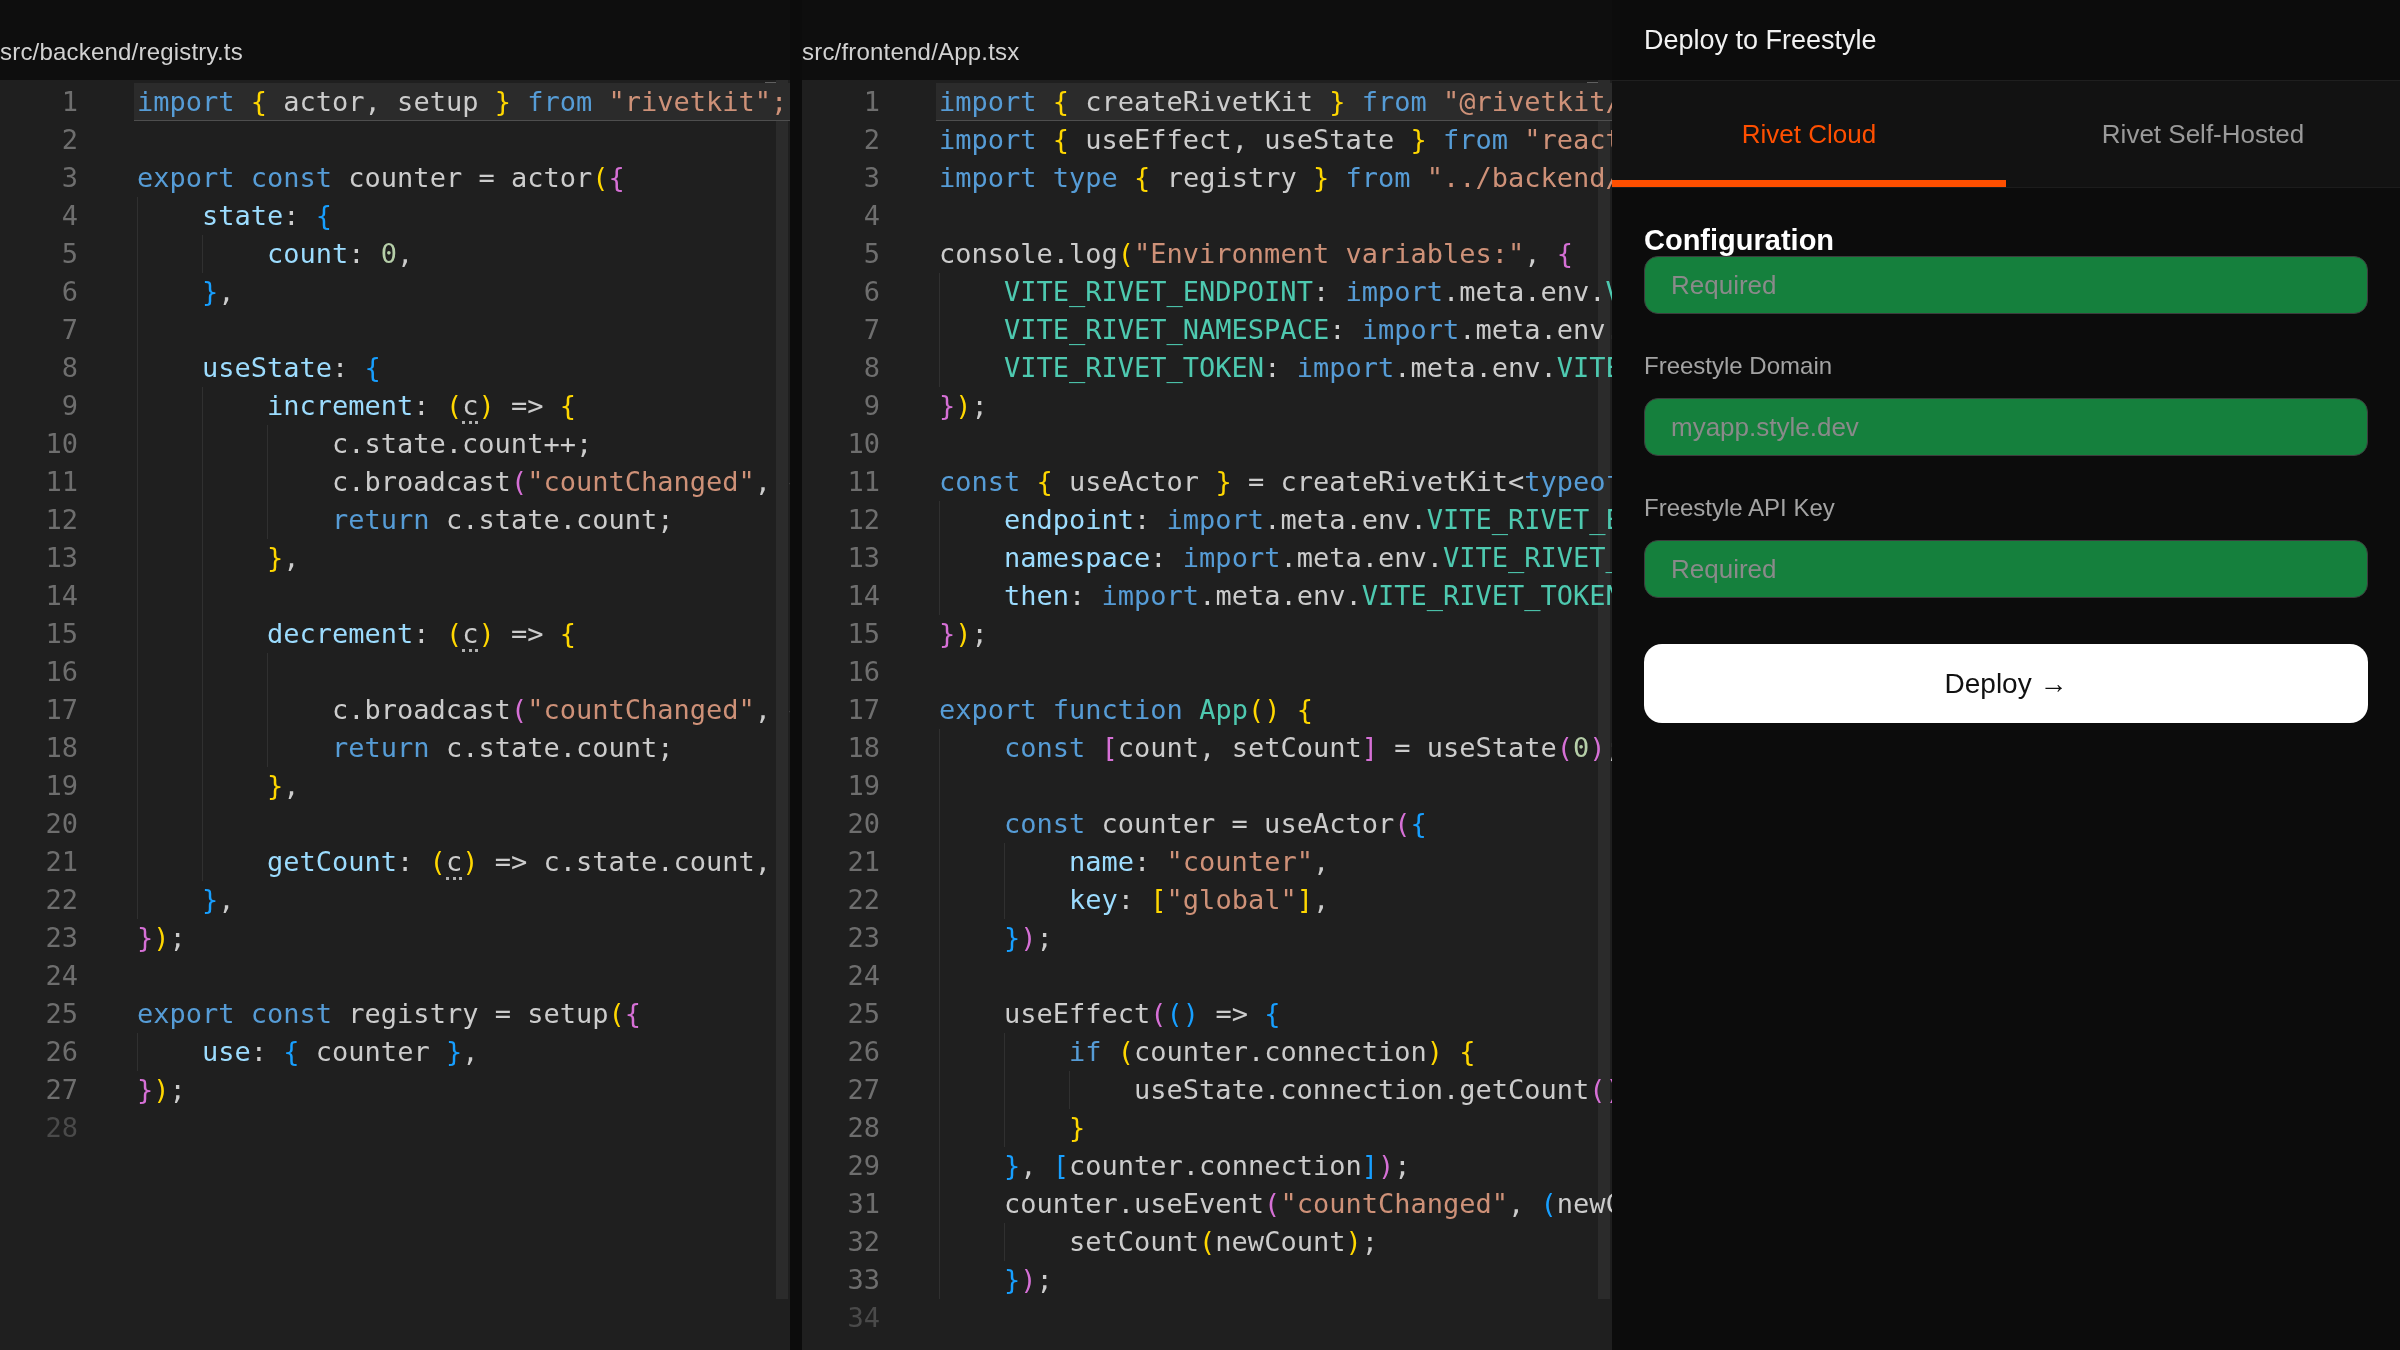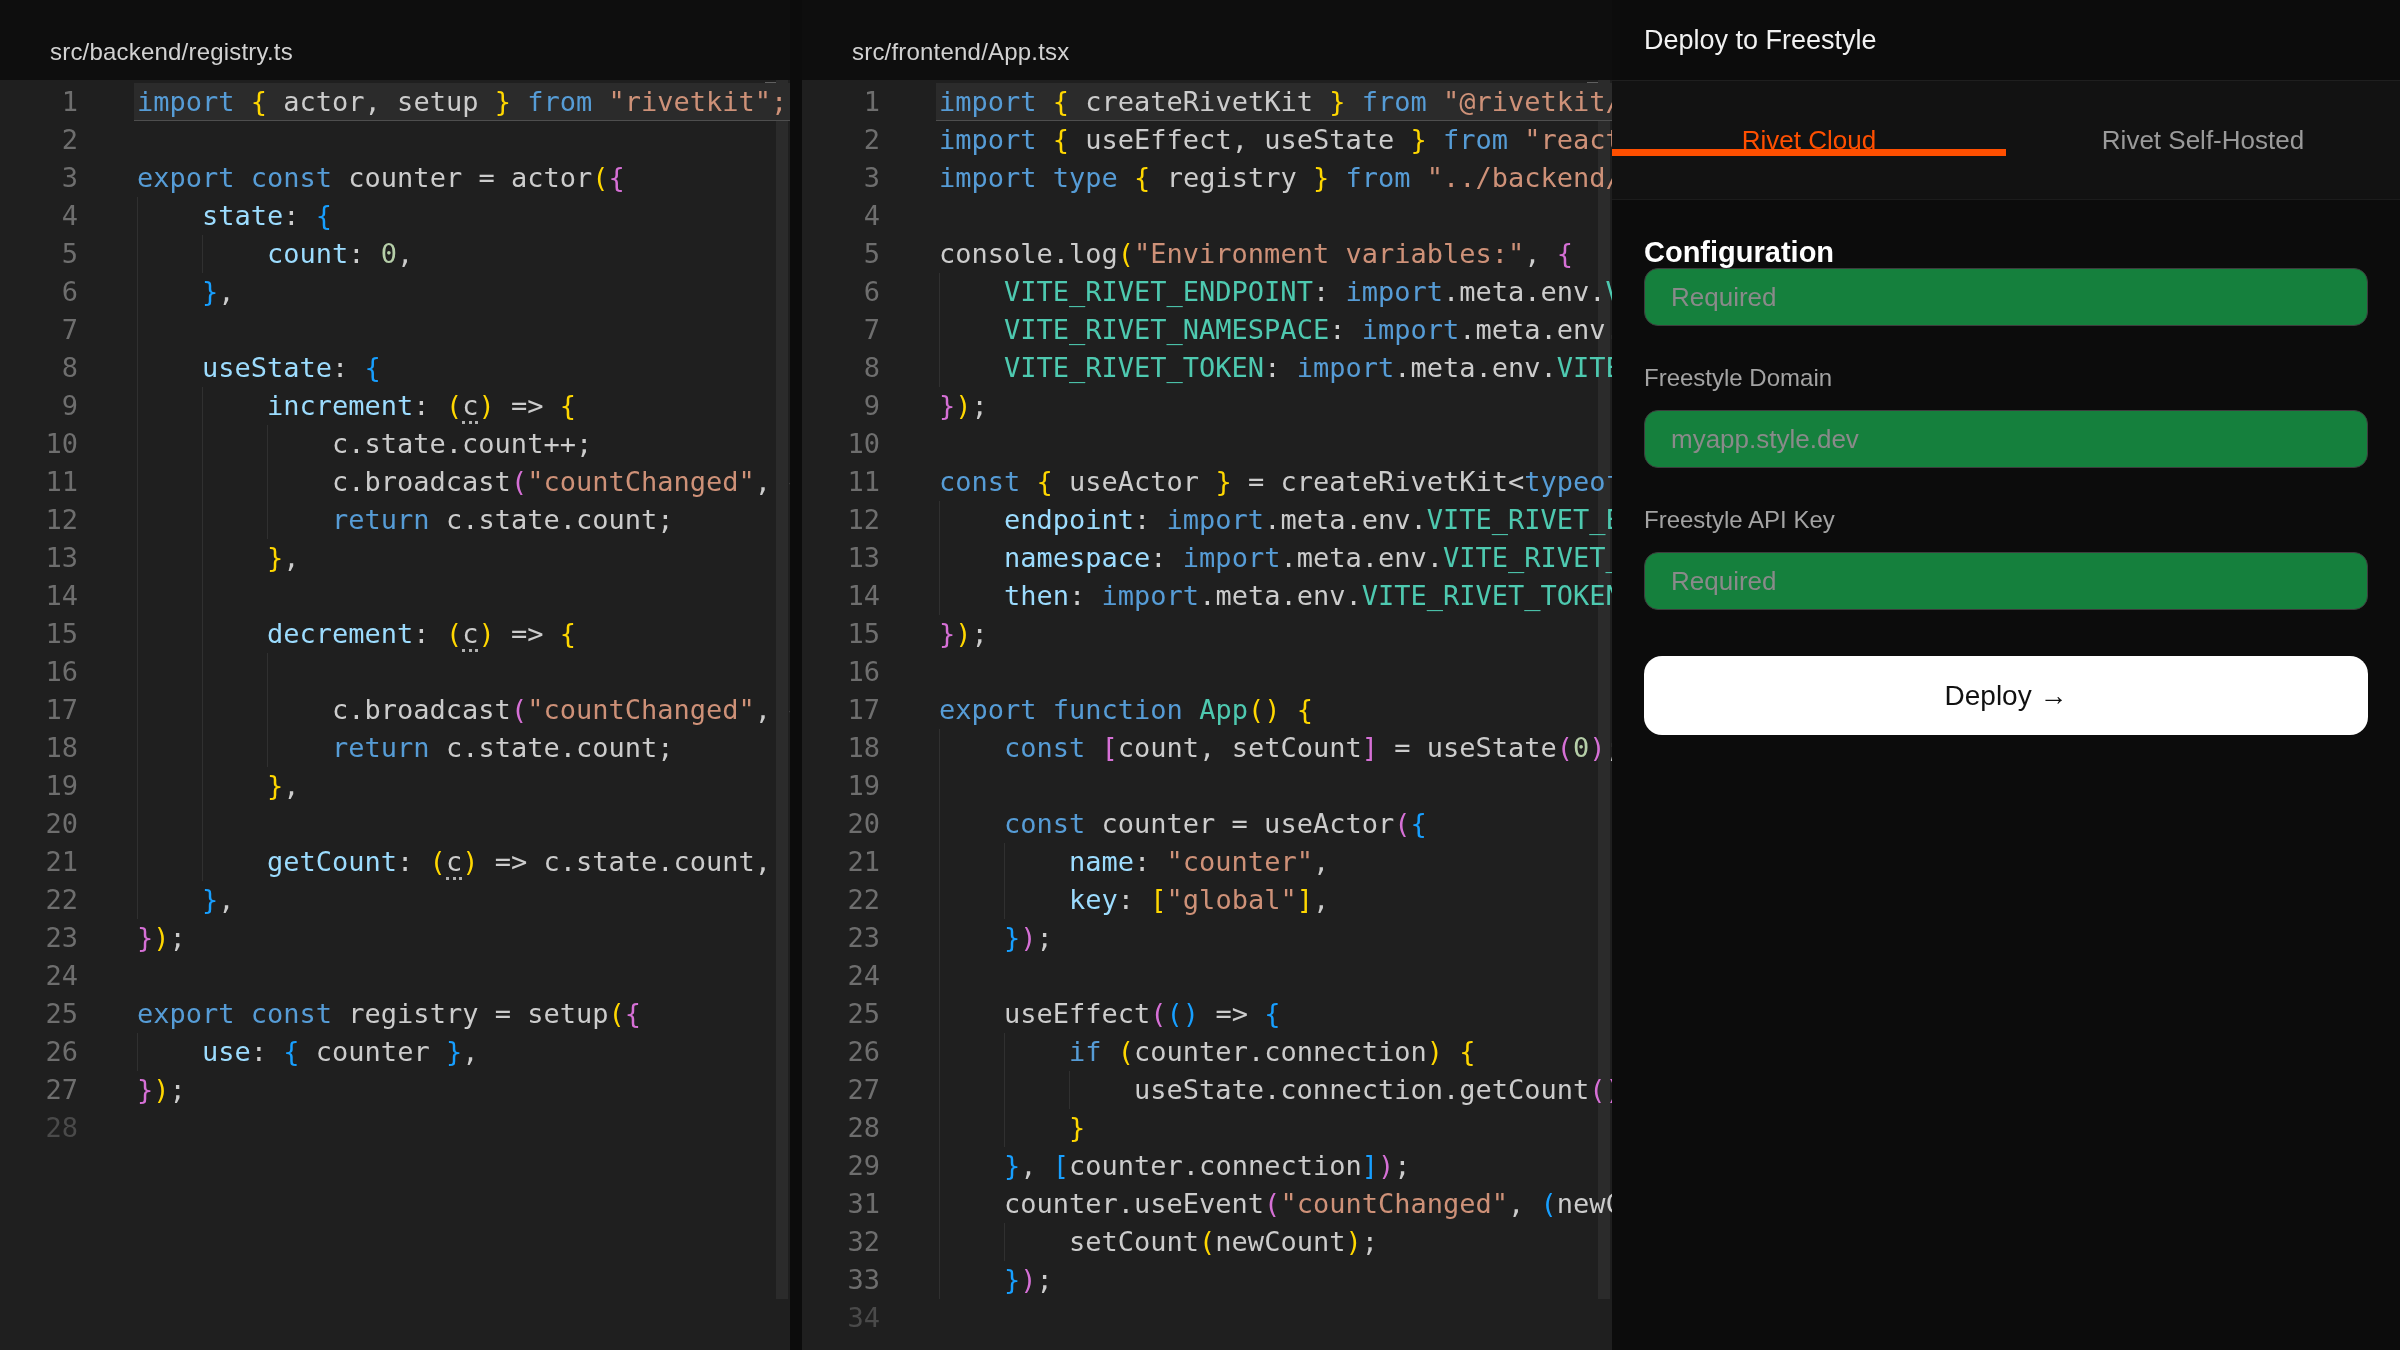--- a/index.html
+++ b/index.html
@@ -8,21 +8,21 @@
     background:#0c0c0c; font-family:"Liberation Sans", sans-serif;
   }
 
   
   .code-panel { position:absolute; top:0; bottom:0; overflow:hidden; }
   #panel-left { left:0; width:790px; }
   #panel-mid  { left:802px; width:810px; }
 
   .panel-header {
     height:104px; background:#0e0e0e; color:#d2d2d2;
-    display:flex; align-items:center; padding-left:50px;
+    display:flex; align-items:center; 
     font-size:24px; letter-spacing:0.2px;
   }
   .code-body {
     position:absolute; top:80px; left:0; right:0; bottom:0;
     background:#1f1f1f; padding-top:3px; overflow:hidden;
     font-family:"DejaVu Sans Mono", monospace; font-size:27px;
   }
   .code-line { position:relative; height:38px; line-height:38px; }
   .code-line .num {
     position:absolute; left:0; top:0; width:78px; text-align:right;
@@ -62,24 +62,23 @@
   
   .deploy-panel {
     position:absolute; left:1612px; right:0; top:0; bottom:0;
     background:#0c0c0c; color:#e8e8e8;
   }
   .dp-header {
     height:80px; display:flex; align-items:center; padding-left:32px;
     font-size:27px; font-weight:500; color:#f2f2f2; background:#0c0c0c;
   }
   .dp-tabs {
-    height:120px; display:flex; background:#121212;
+    height:108px; display:flex; background:#121212;
     border-top:1px solid #1f1f1f; border-bottom:1px solid #1c1c1c;
     box-sizing:border-box;
-    align-items:center;
   }
   .dp-tab {
     flex:1; display:flex; align-items:center; justify-content:center;
     font-size:26px; color:#9a9a9a; position:relative; cursor:pointer;
   }
   .dp-tab.active { color:#ff4f00; }
   .dp-tab.active::after {
     content:""; position:absolute; left:0; right:0; bottom:0; height:7px;
     background:#ff4f00;
   }

